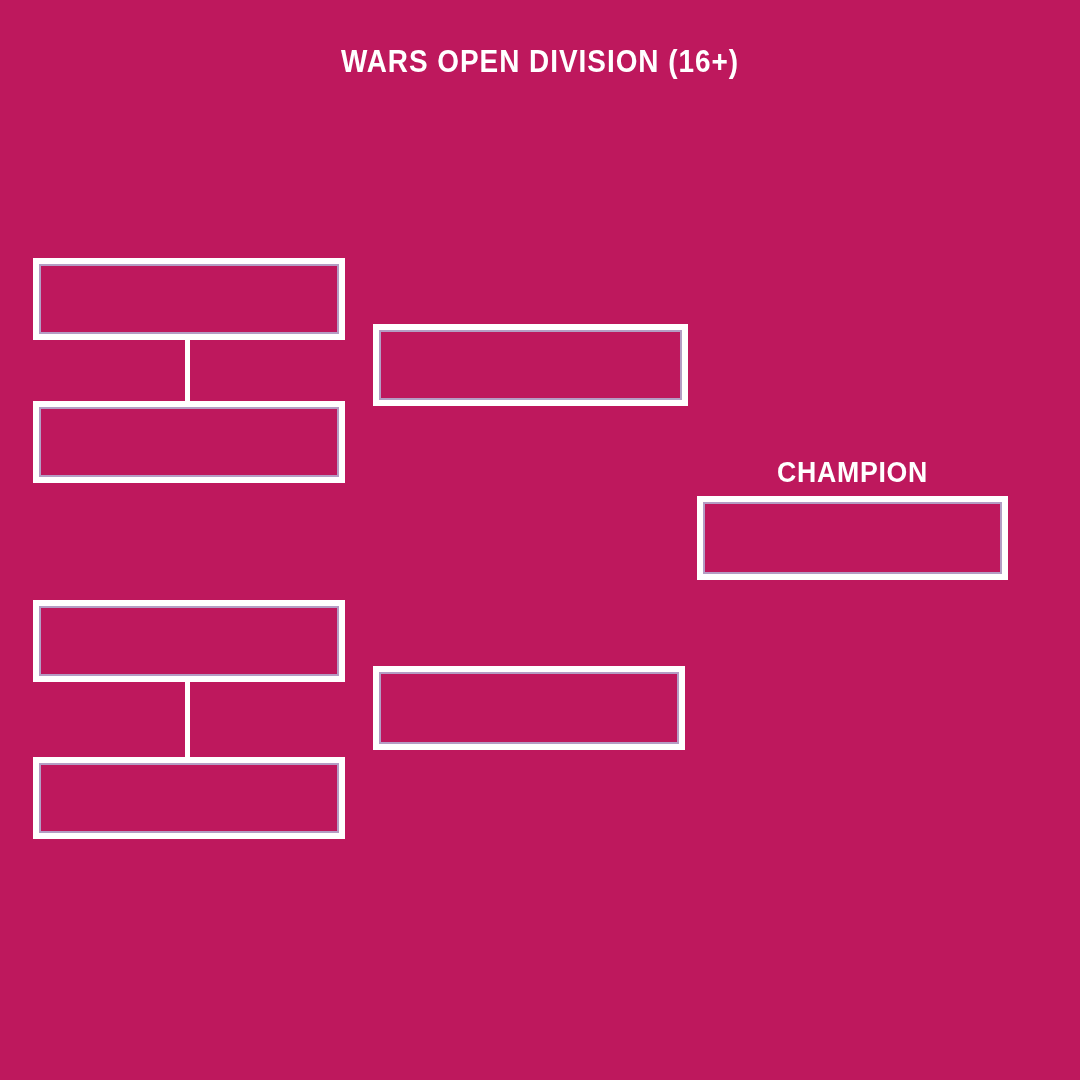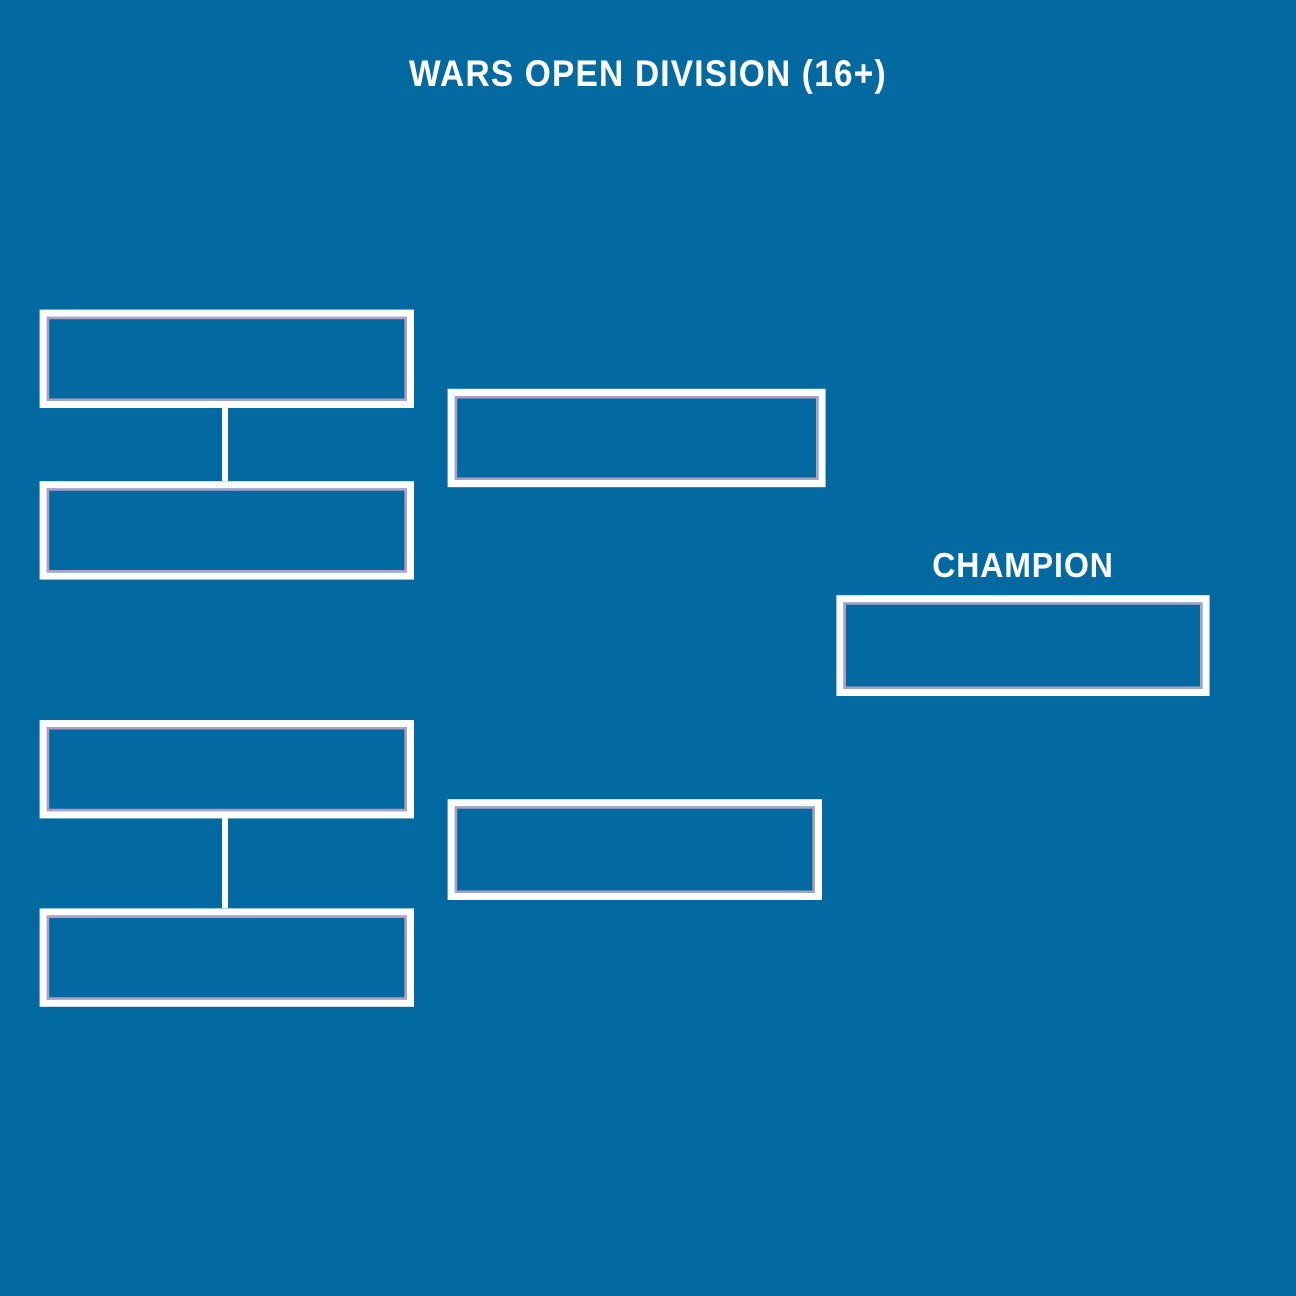--- a/index.html
+++ b/index.html
@@ -68,21 +68,21 @@
 
   
   .connector {
     position: absolute;
     background: #ffffff;
   }
 </style>
 </head>
 <body style="background: rgb(58, 20, 80);">
 
-<div id="stage" style="background: #0369a1; width: 1080px; height: 1080px;">
+<div id="stage" style="background: #be185d; width: 1080px; height: 1080px;">
 
   <div class="bracket-title">WARS OPEN DIVISION (16+)</div>
 
   <div class="champion-label">CHAMPION</div>
 
   <div id="slots-layer">
       <div class="slot" style="left: 33px; top: 258px; width: 312px; height: 82px;"></div>
       <div class="slot" style="left: 33px; top: 401px; width: 312px; height: 82px;"></div>
       <div class="slot" style="left: 33px; top: 600px; width: 312px; height: 82px;"></div>
       <div class="slot" style="left: 33px; top: 757px; width: 312px; height: 82px;"></div>

